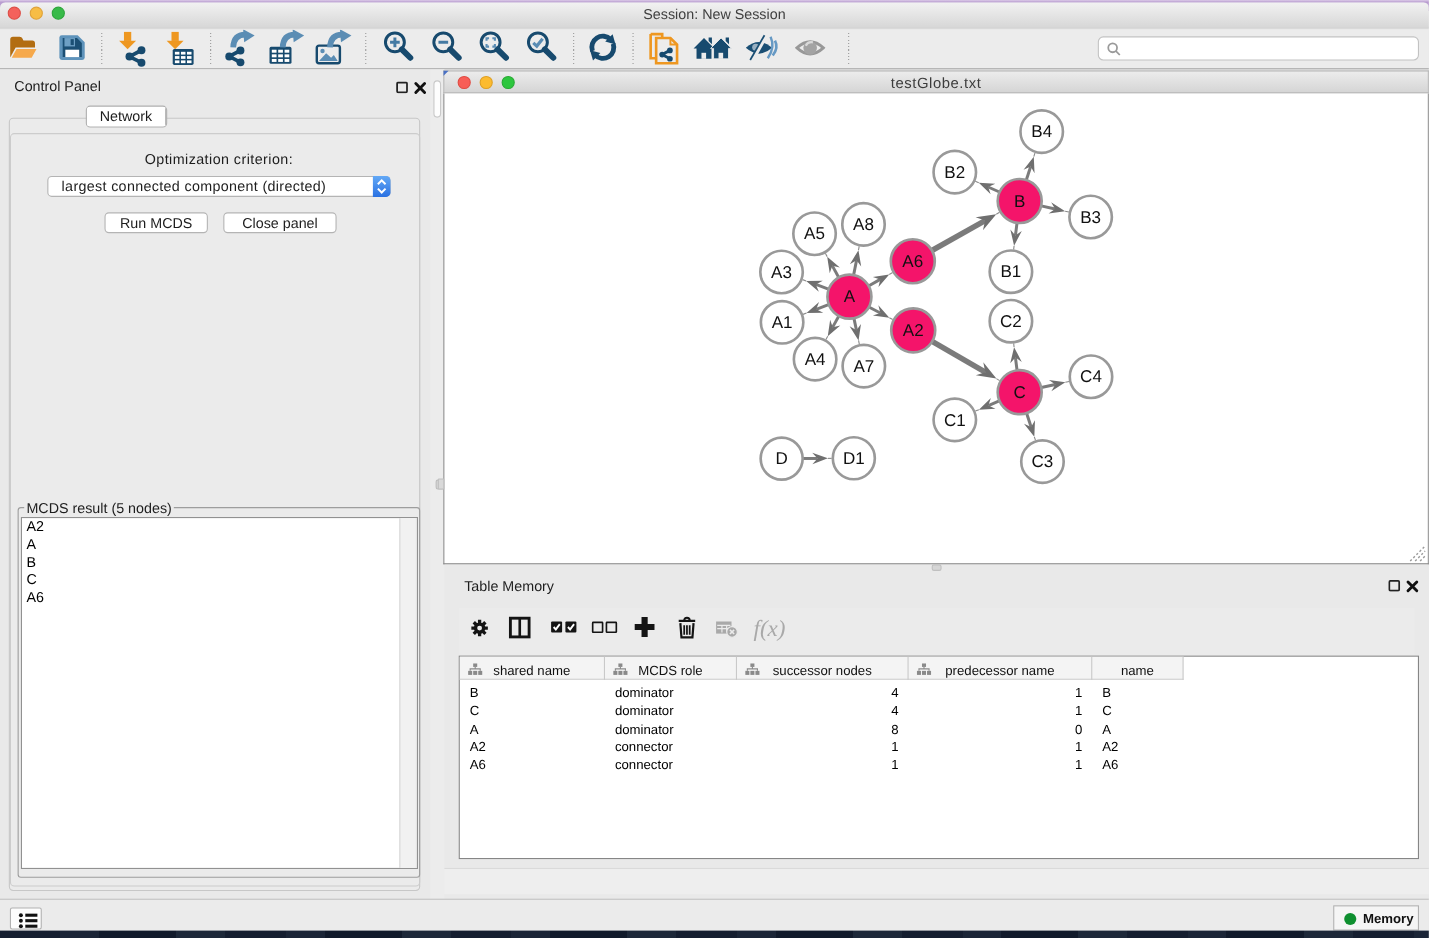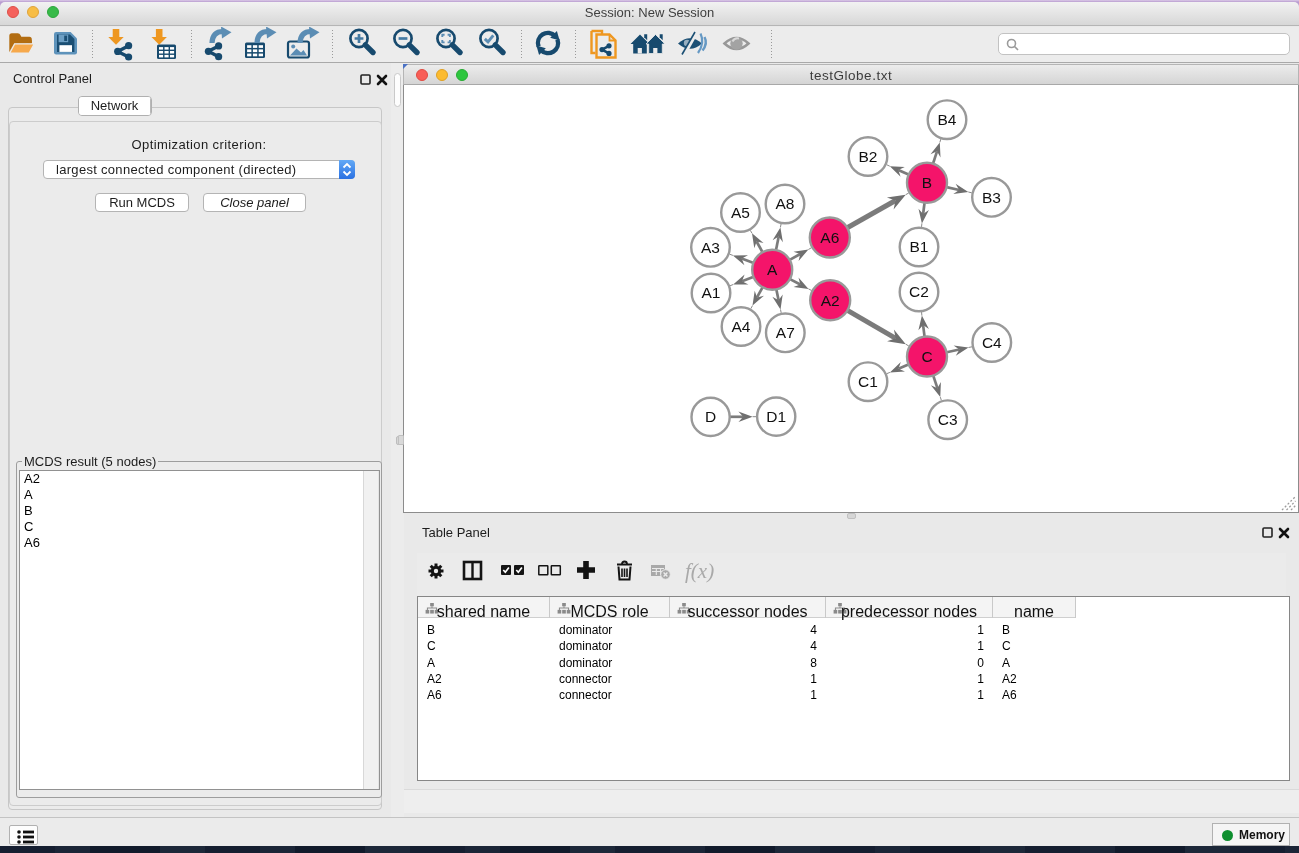--- a/index.html
+++ b/index.html
@@ -62,21 +62,21 @@
 #grip { position:absolute; right:1px; bottom:1px; width:16px; height:15px; }
 #hsplitknob { position:absolute; left:847px; top:513px; width:9px; height:6px; background:#d6d6d6; border:1px solid #c0c0c0; border-radius:2px; }
 #lsplitknob { position:absolute; left:398px; top:435px; width:6px; height:10px; background:#d9d9d9; border:1px solid #c0c0c0; border-radius:1px; }
 
 
 #tp { left:404px; top:520px; width:895px; height:297px; }
 #tp-title { position:absolute; left:18px; top:5px; font-size:13px; color:#1d1d1d; }
 #tp-toolbar { position:absolute; left:13px; top:33px; width:869px; height:43px; background:#ebebeb; }
 #tptable { position:absolute; left:13px; top:76px; width:873px; height:185px; background:#fff; border:1px solid #868686; }
 #thead { position:absolute; left:0; top:0; height:21px; background:#f4f4f4; border-bottom:1px solid #cfcfcf; }
-.th { position:absolute; top:0; height:21px; border-right:1px solid #c9c9c9; font-size:16px; color:#111; }
+.th { position:absolute; top:0; height:21px; border-right:1px solid #c9c9c9; font-size:12px; color:#111; }
 .th .lbl { position:absolute; width:100%; text-align:center; top:5.5px; }
 .th svg { position:absolute; left:7px; top:6px; }
 .td { position:absolute; font-size:12px; color:#000; height:16px; line-height:16px; }
 #tp-tabs { position:absolute; left:268px; top:271px; height:21px; display:flex;
   border:1px solid #a9a9a9; border-radius:5px; overflow:hidden; background:#fff; }
 #tp-tabs .tab { font-size:13px; color:#1d1d1d; text-align:center; line-height:19px; background:#fff; border-right:1px solid #b9b9b9; }
 #tp-tabs .tab:last-child { border-right:none; }
 #tp-tabs .tab.sel { background:linear-gradient(#63a9f6,#2a71e2); color:#fff; }
 
 
@@ -272,21 +272,21 @@
       <div class="ctext">largest connected component (directed)</div>
       <div class="stepper">
         <svg width="16" height="19">
             <path d="M4.5 7.5 L8 4 L11.5 7.5" stroke="#fff" stroke-width="1.8" fill="none"></path>
             <path d="M4.5 11.5 L8 15 L11.5 11.5" stroke="#fff" stroke-width="1.8" fill="none"></path>
           </svg>
       </div>
     </div>
     <div id="optlabel">Optimization criterion:</div>
     <div class="btn" style="left:86px;top:85px;width:94px;">Run MCDS</div>
-    <div class="btn" style="left:194px;top:85px;width:103px;font-style:italic;">Close panel</div>
+    <div class="btn" style="left:194px;top:85px;width:103px;">Close panel</div>
   </div>
   <div id="fieldset">
     <div class="legend">MCDS result (5 nodes)</div>
     <div id="mcdslist">
       <div class="item">A2</div>
       <div class="item">A</div>
       <div class="item">B</div>
       <div class="item">C</div>
       <div class="item">A6</div>
       <div id="mcdssb"></div>
@@ -416,21 +416,21 @@
           <line x1="5.5" y1="14" x2="14.5" y2="5"></line>
           <line x1="10" y1="14" x2="14.5" y2="9.5"></line>
         </g>
       </svg>
   </div>
 </div>
 <div class="abs" id="hsplitknob"></div>
 <div class="abs" id="lsplitknob"></div>
 
 <div class="abs" id="tp">
-  <div id="tp-title">Table Panel</div>
+  <div id="tp-title">Table Memory</div>
   <svg class="panicon" style="left:858px;top:7px;" width="11" height="11">
       <rect x="1" y="1" width="9" height="9" fill="none" stroke="#222" stroke-width="1.6" rx="1"></rect>
     </svg>
   <svg class="panicon" style="left:874px;top:7px;" width="12" height="12">
       <path d="M2 2 L10 10 M10 2 L2 10" stroke="#111" stroke-width="2.6" stroke-linecap="round"></path>
     </svg>
   <div id="tp-toolbar">
 <svg width="869" height="43" style="position:absolute;left:0;top:0;">
         <g transform="translate(0,-2)">
           <g transform="translate(10,11)">
@@ -519,21 +519,21 @@
         <div class="th" style="left:408px;width:167px;">
           <svg viewBox="0 0 14 12" width="14" height="11">
             <g fill="#8a8a8a">
               <rect x="5" y="0" width="4" height="3.6"></rect>
               <rect x="0" y="7.5" width="4" height="4"></rect>
               <rect x="5" y="7.5" width="4" height="4"></rect>
               <rect x="10" y="7.5" width="4" height="4"></rect>
               <path d="M7 3.6 L7 5.5 M2 7.5 L2 5.5 L12 5.5 L12 7.5" stroke="#8a8a8a" stroke-width="1.1" fill="none"></path>
             </g>
           </svg>
-          <div class="lbl">predecessor nodes</div>
+          <div class="lbl">predecessor name</div>
         </div>
         <div class="th" style="left:575px;width:83px;">
           <div class="lbl">name</div>
         </div>
       </div>
       <div class="td" style="left:9px;top:25px;">B</div>
       <div class="td" style="left:141px;top:25px;">dominator</div>
       <div class="td" style="left:252px;width:147px;top:25px;text-align:right;">4</div>
       <div class="td" style="left:408px;width:158px;top:25px;text-align:right;">1</div>
       <div class="td" style="left:584px;top:25px;">B</div>

